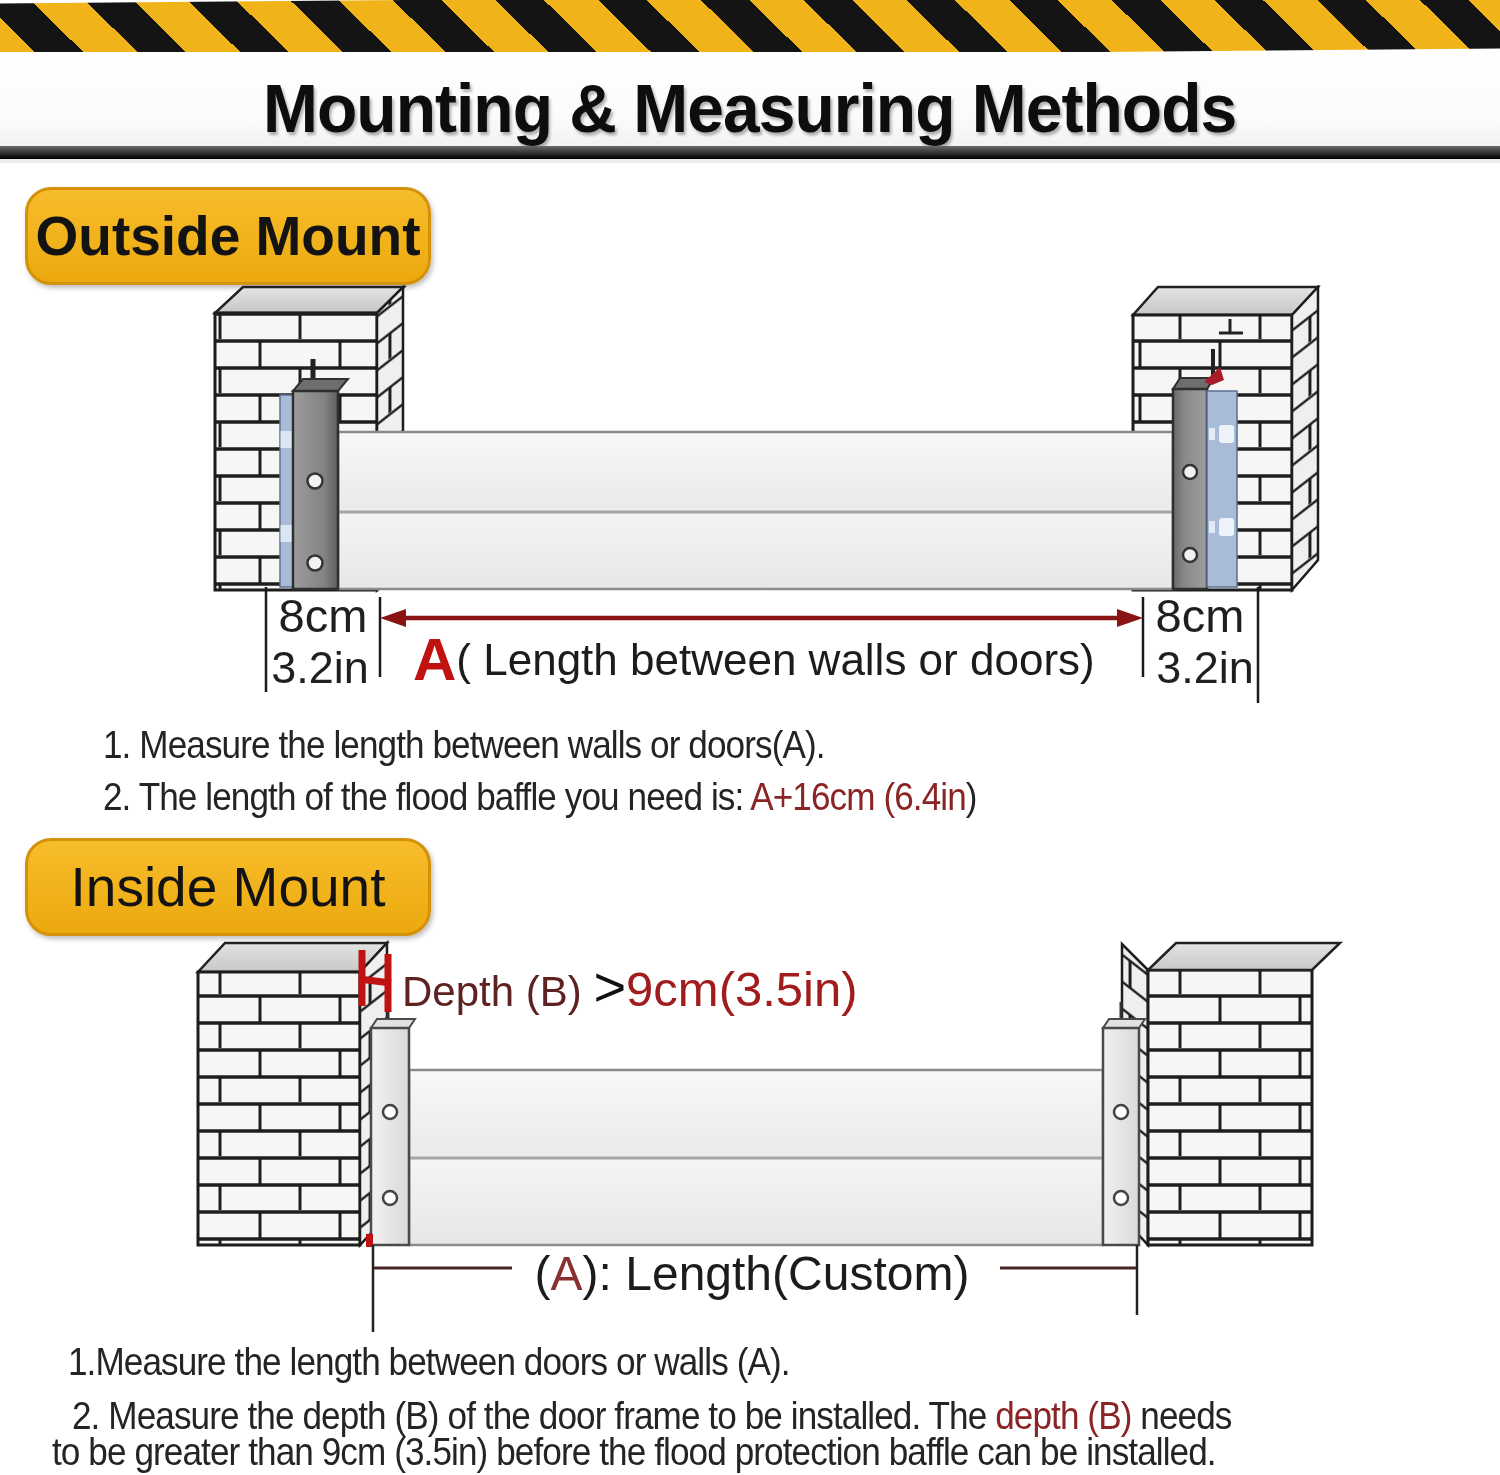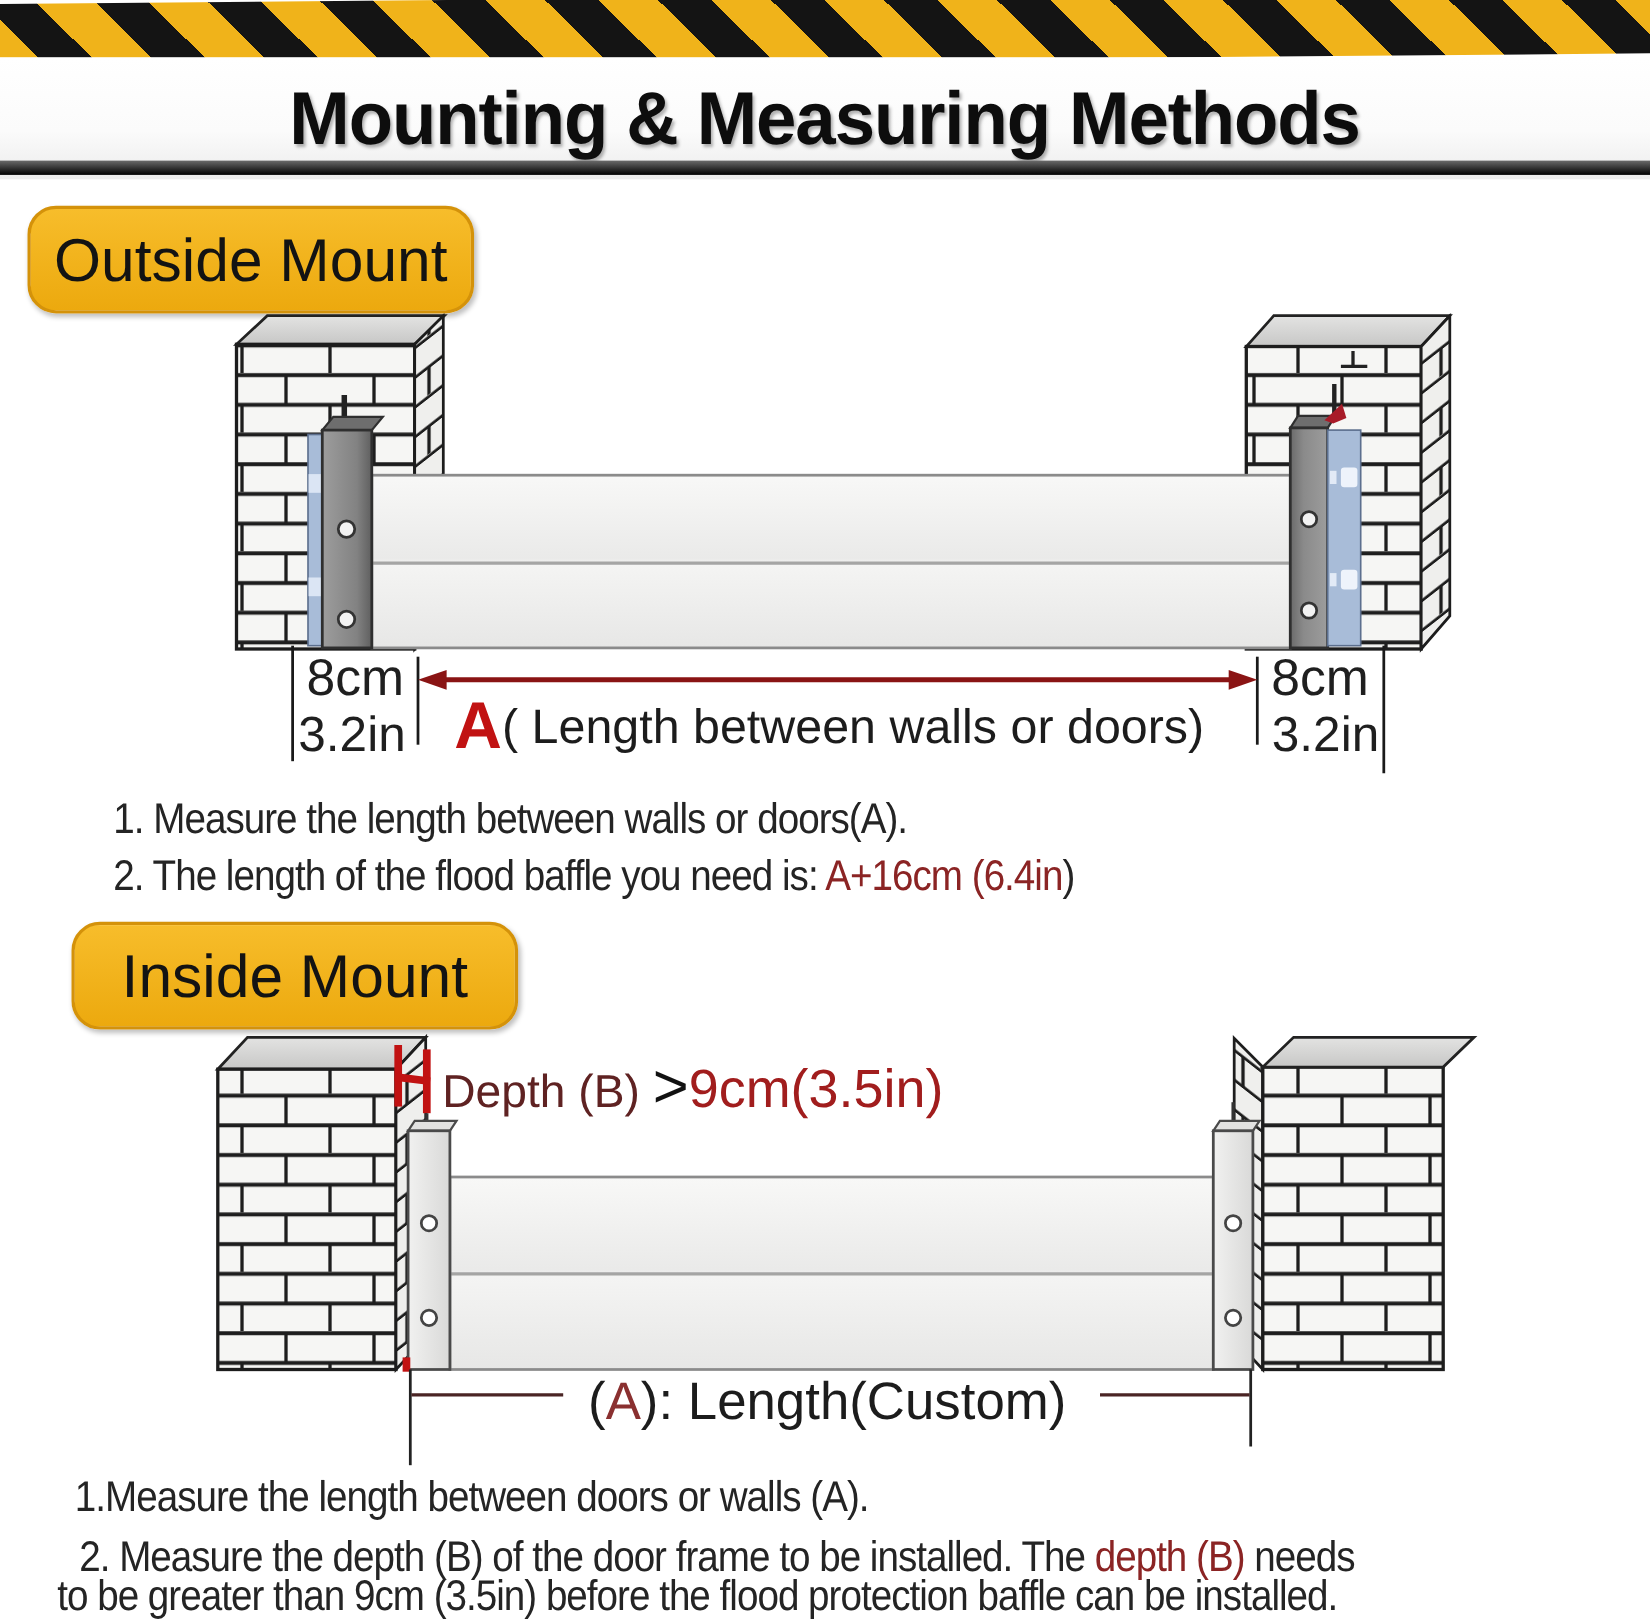--- a/index.html
+++ b/index.html
@@ -29,22 +29,22 @@
   }
   
   .badge {
     position:absolute; left:25px; width:400px; height:92px;
     background:linear-gradient(#f7bd2b,#eca90e);
     border:3px solid #d4920a; border-radius:26px;
     box-shadow:2px 3px 5px rgba(0,0,0,0.25);
     display:flex; align-items:center; justify-content:center;
     font-size:55px; color:#131313; white-space:nowrap;
   }
-  .badge-outside { top:187px; }
-  .badge-inside  { top:838px;margin-left:40px; }
+  .badge-outside { top:187px;font-weight:bold; }
+  .badge-inside  { top:838px; }
   
   .diagram { position:absolute; left:0; width:1500px; }
   .svg1 { top:285px; height:440px; }
   .svg2 { top:940px; height:400px; }
   svg text { font-family:"Liberation Sans", sans-serif; }
   
   .instr-line {
     position:absolute; font-size:39px; color:#242424; white-space:nowrap;
     letter-spacing:-1px; transform:scaleX(0.9); transform-origin:0 0;
   }

